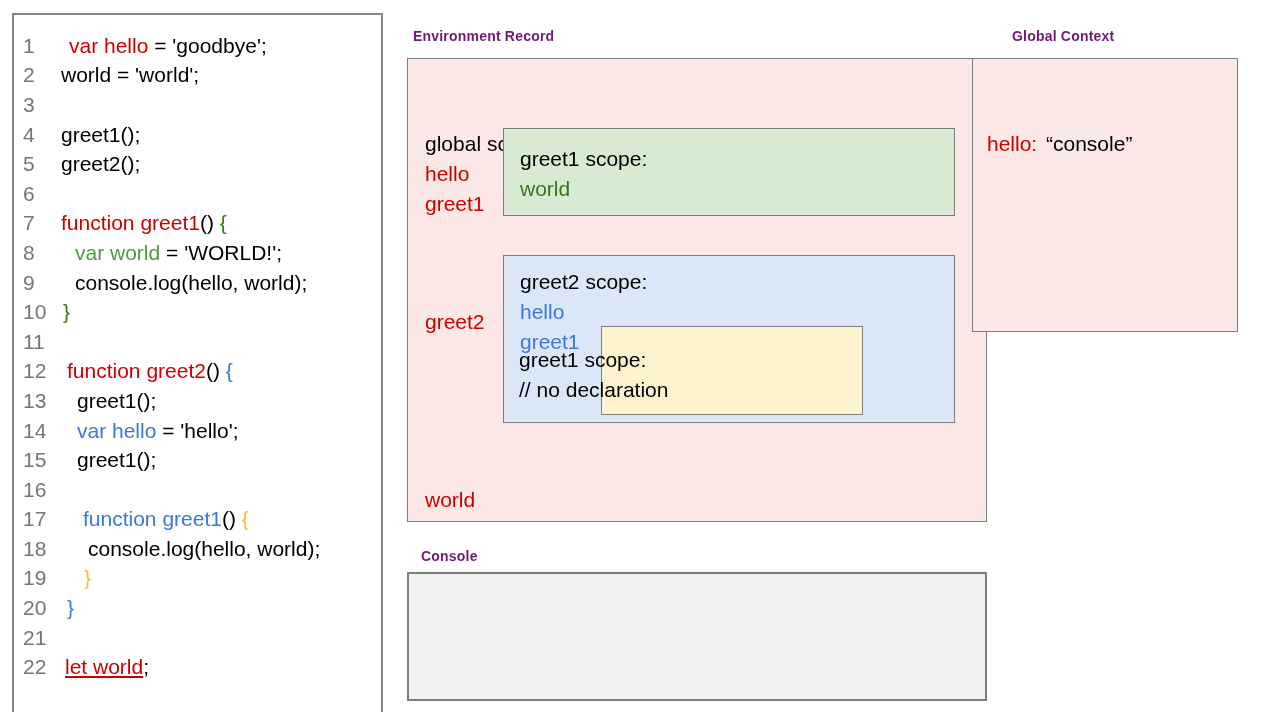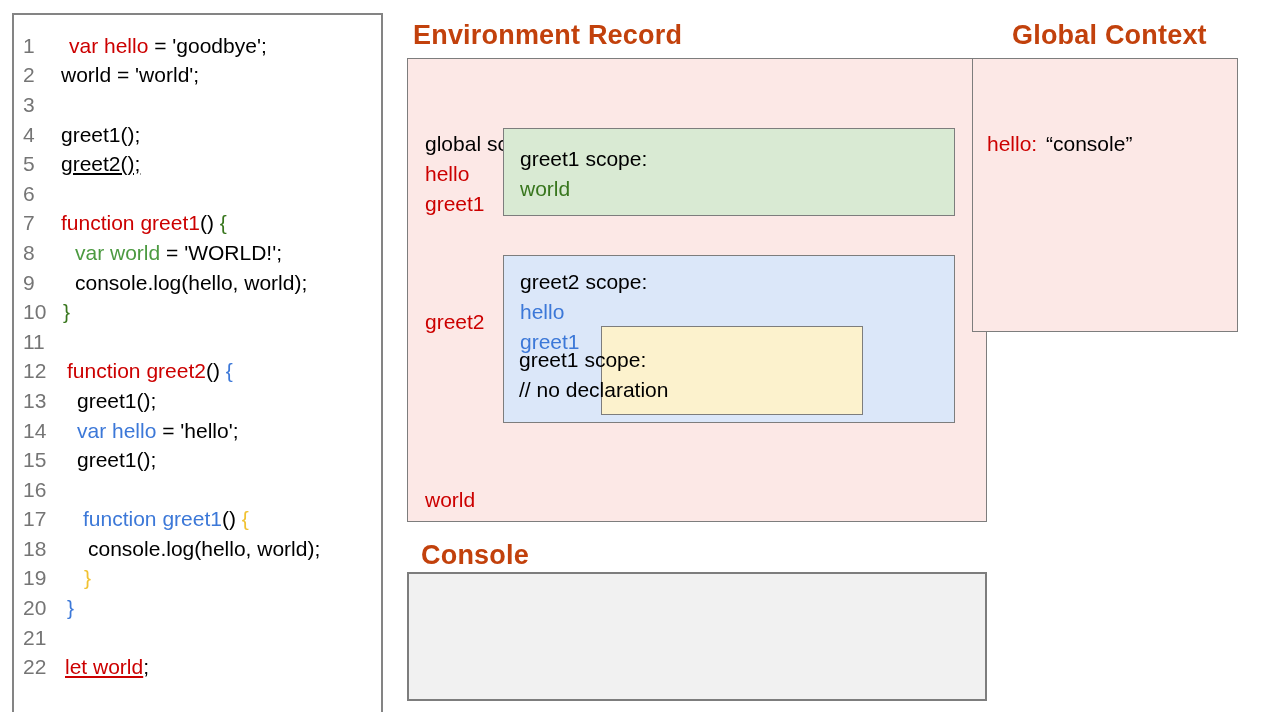--- a/index.html
+++ b/index.html
@@ -17,22 +17,23 @@
   .code-line{
     display:flex;align-items:center;height:29.6px;
     font-size:21px;white-space:pre;
   }
   .code-line .ln{
     flex:0 0 38px;padding-left:9px;color:#757575;
   }
   .code-line .code-text{white-space:pre;}
   
   .sec-title{
-    position:absolute;font-size:27px;font-weight:bold;color:#c2410c;
+    position:absolute;font-size:14px;font-weight:bold;color:#701a75;
     letter-spacing:0.2px;
+    margin-top:8px;
   }
   
   .env-box{
     position:absolute;left:407px;top:58px;width:580px;height:464px;
     background:#fce8e6;border:1.5px solid #7d7d7d;box-sizing:border-box;
   }
   .env-text{position:absolute;font-size:21px;color:#000;white-space:pre;}
   .red-label{color:#cc0000;}
   .blue-label{color:#3c78d8;}
   .dgreen-label{color:#38761d;}
@@ -71,21 +72,21 @@
     <span class="code-text" style="margin-left: 0px;"></span>
   </div>
 
   <div class="code-line">
     <span class="ln">4</span>
     <span class="code-text" style="margin-left: 0px;"><span style="color: rgb(0, 0, 0);">greet1();</span></span>
   </div>
 
   <div class="code-line">
     <span class="ln">5</span>
-    <span class="code-text" style="margin-left: 0px;"><span style="color: rgb(0, 0, 0); text-decoration: underline;">greet2();</span></span>
+    <span class="code-text" style="margin-left: 0px;"><span style="color: rgb(0, 0, 0);">greet2();</span></span>
   </div>
 
   <div class="code-line">
     <span class="ln">6</span>
     <span class="code-text" style="margin-left: 0px;"></span>
   </div>
 
   <div class="code-line">
     <span class="ln">7</span>
     <span class="code-text" style="margin-left: 0px;"><span style="color: rgb(204, 0, 0);">function greet1</span><span style="color: rgb(0, 0, 0);">() </span><span style="color: rgb(56, 118, 29);">{</span></span>

